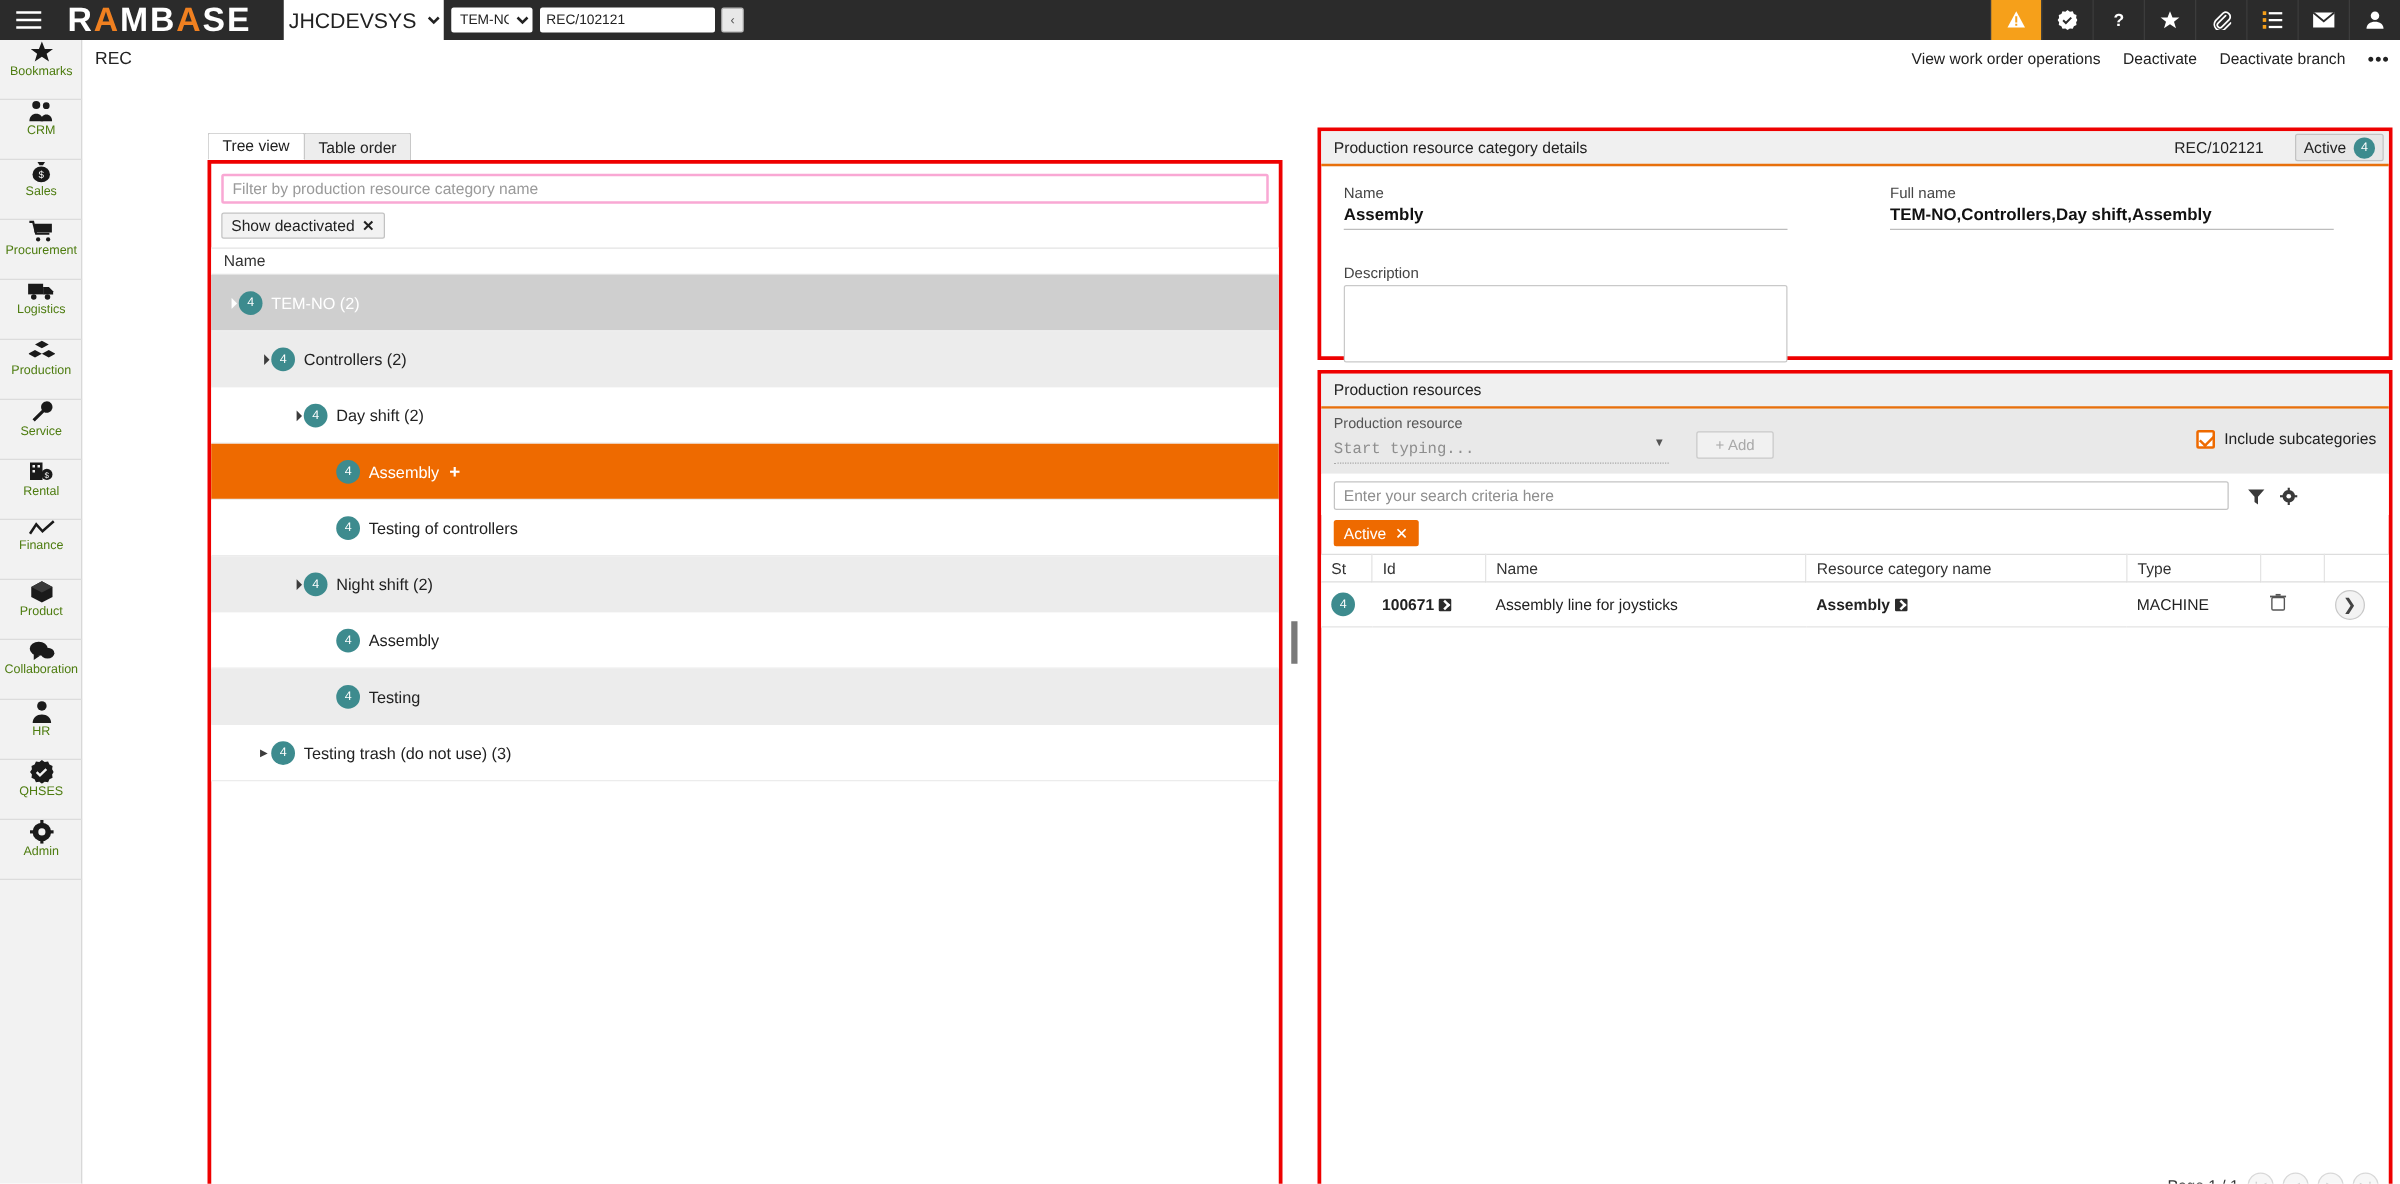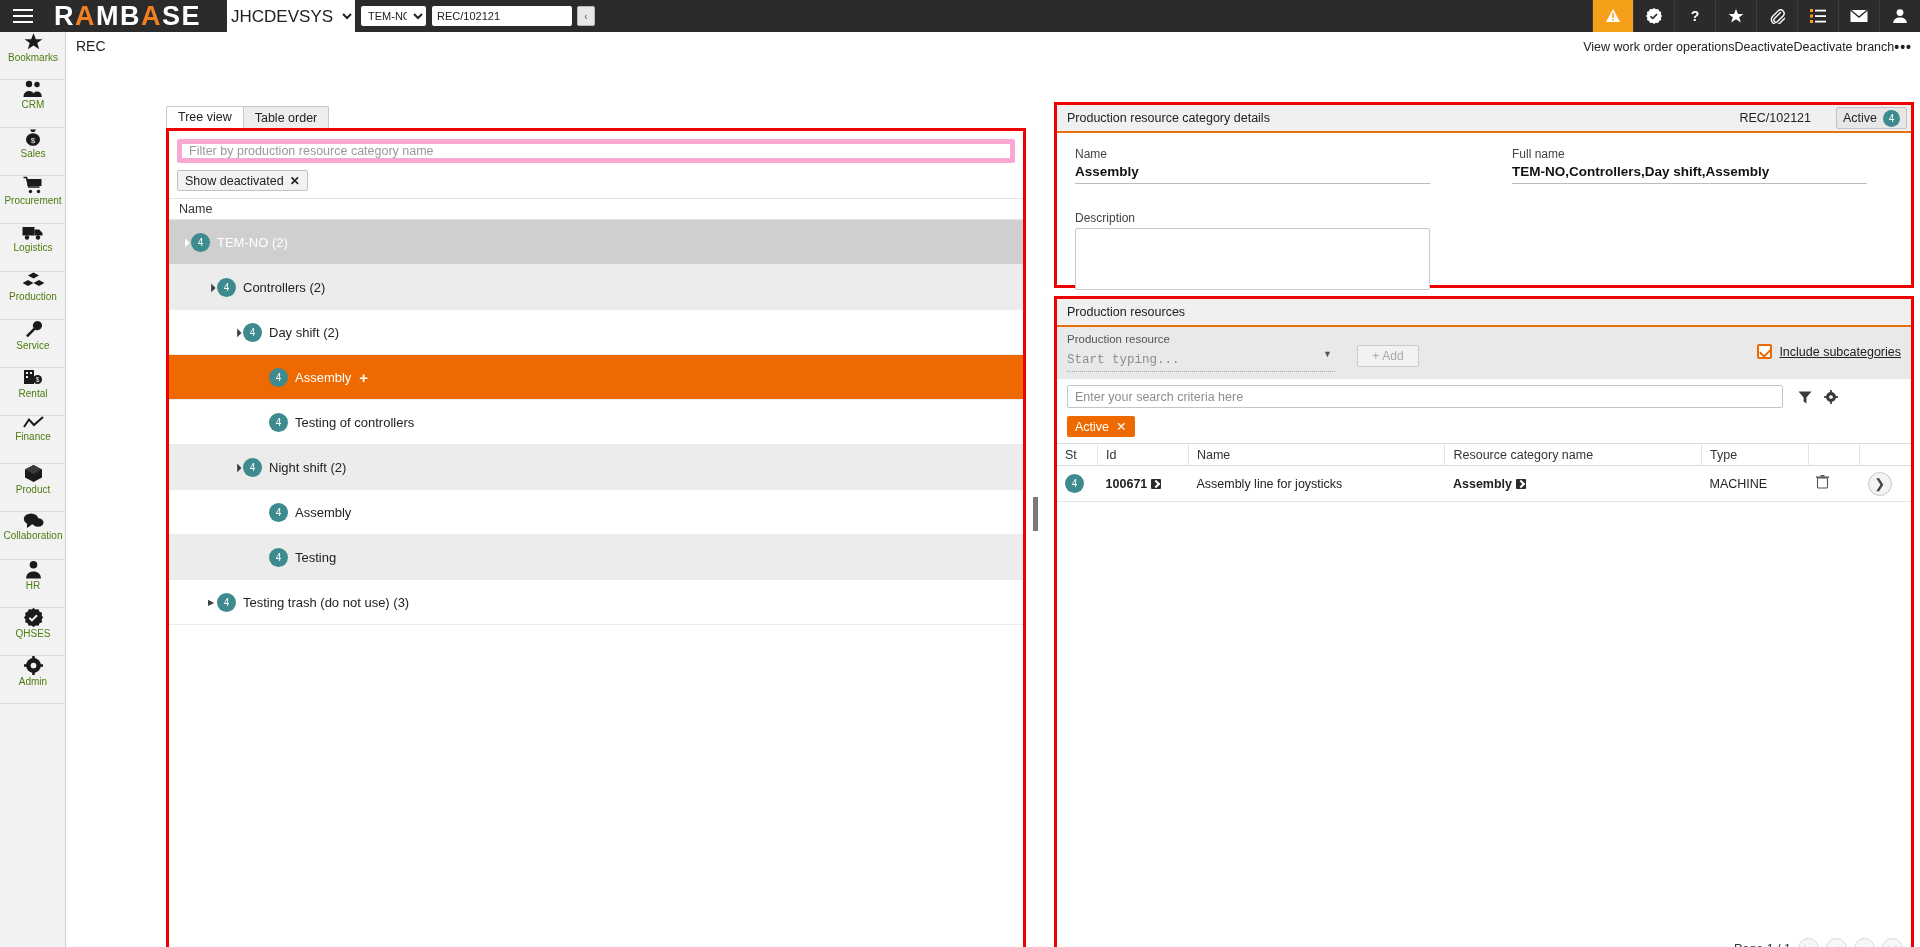--- a/index.html
+++ b/index.html
@@ -70,21 +70,21 @@
   .navitem svg { display:block; }
 
   
   .main { position: absolute; left: 66px; top: 32px; width: 1854px; height: 915px; background: #fff; }
 
   .page-title {
     position: absolute; left: 10px; top: 6px;
     font-size: 14px; font-weight: normal; color: #222;
   }
   .topactions {
-    position: absolute; right: 8px; top: 7px; display: flex; align-items: center; 
+    position: absolute; right: 8px; top: 7px; display: flex; align-items: center; gap: 18px;
     font-size: 12.5px; color: #222;
   }
   .topactions span { cursor: pointer; }
   .dots { letter-spacing: 1px; font-weight: bold; font-size: 14px; }
 
   
   .tabs { position: absolute; left: 100px; top: 74px; display: flex; }
   .tab {
     height: 22px; padding: 0 11px; font-size: 12.5px; color: #222;
     border: 1px solid #c8c8c8; border-bottom: none; display: flex; align-items: center;
@@ -98,21 +98,21 @@
     position: absolute; left: 100px; top: 96px; width: 860px; height: 840px;
     border: 3px solid #ee0000; background: #fff;
   }
   .panel-head {
     height: 28px; background: #f0f0f0; border-bottom: 2px solid #e8700c;
     display: flex; align-items: center; padding: 0 10px;
     font-size: 12.5px; color: #222; position: relative;
   }
   .filter-input {
     margin: 8px 8px 0 8px; width: calc(100% - 16px); height: 24px;
-    border: 5px solid #f9a8d4; border-radius: 2px; padding: 0 7px;
+    border: 2px solid #f9a8d4; border-radius: 2px; padding: 0 7px;
     font-family: "Liberation Sans", sans-serif; font-size: 12.5px; color: #222; background:#fff;
   }
   .filter-input::placeholder { color: #9a9a9a; }
   .chipbar { padding: 7px 8px 7px 8px; }
   .chip-grey {
     display: inline-flex; align-items: center; gap: 6px; height: 21px;
     background: #f2f2f2; border: 1px solid #c2c2c2; border-radius: 2px;
     padding: 0 7px; font-size: 12.5px; color: #222; cursor: pointer;
   }
   .chip-grey .x { font-weight: bold; font-size: 12px; }
@@ -197,22 +197,22 @@
   }
   .pr-combo input::placeholder { color: #8e8e8e; }
   .pr-combo .arrow { position: absolute; right: 3px; top: 0; font-size: 9px; color: #555; }
   .add-btn {
     position: absolute; left: 300px; top: 18px; width: 62px; height: 22px;
     background: #f1f1f1; border: 1px solid #c9c9c9; border-radius: 2px;
     font-size: 12px; color: #a9a9a9; display: flex; align-items: center; justify-content: center;
     gap: 3px; cursor: pointer;
   }
   .subcat {
-    position: absolute; right: 10px; top: 17px; display: flex; align-items: center; gap: 7px;
-    font-size: 12.5px; color: #222; cursor: pointer; text-decoration: underline;
+    position: absolute; right: 10px; top: 17px; display: flex; gap: 7px;
+    font-size: 12.5px; color: #222; cursor: pointer;
   }
   .cbox {
     width: 15px; height: 15px; border: 2px solid #ee6a00; border-radius: 2px;
     background: #fff; position: relative;
   }
   .cbox::after {
     content: ""; position: absolute; left: 3px; top: 0px; width: 5px; height: 9px;
     border: solid #ee6a00; border-width: 0 2px 2px 0; transform: rotate(45deg);
   }
   .search-row { position: relative; padding: 6px 10px 4px 10px; background: #fff; }

